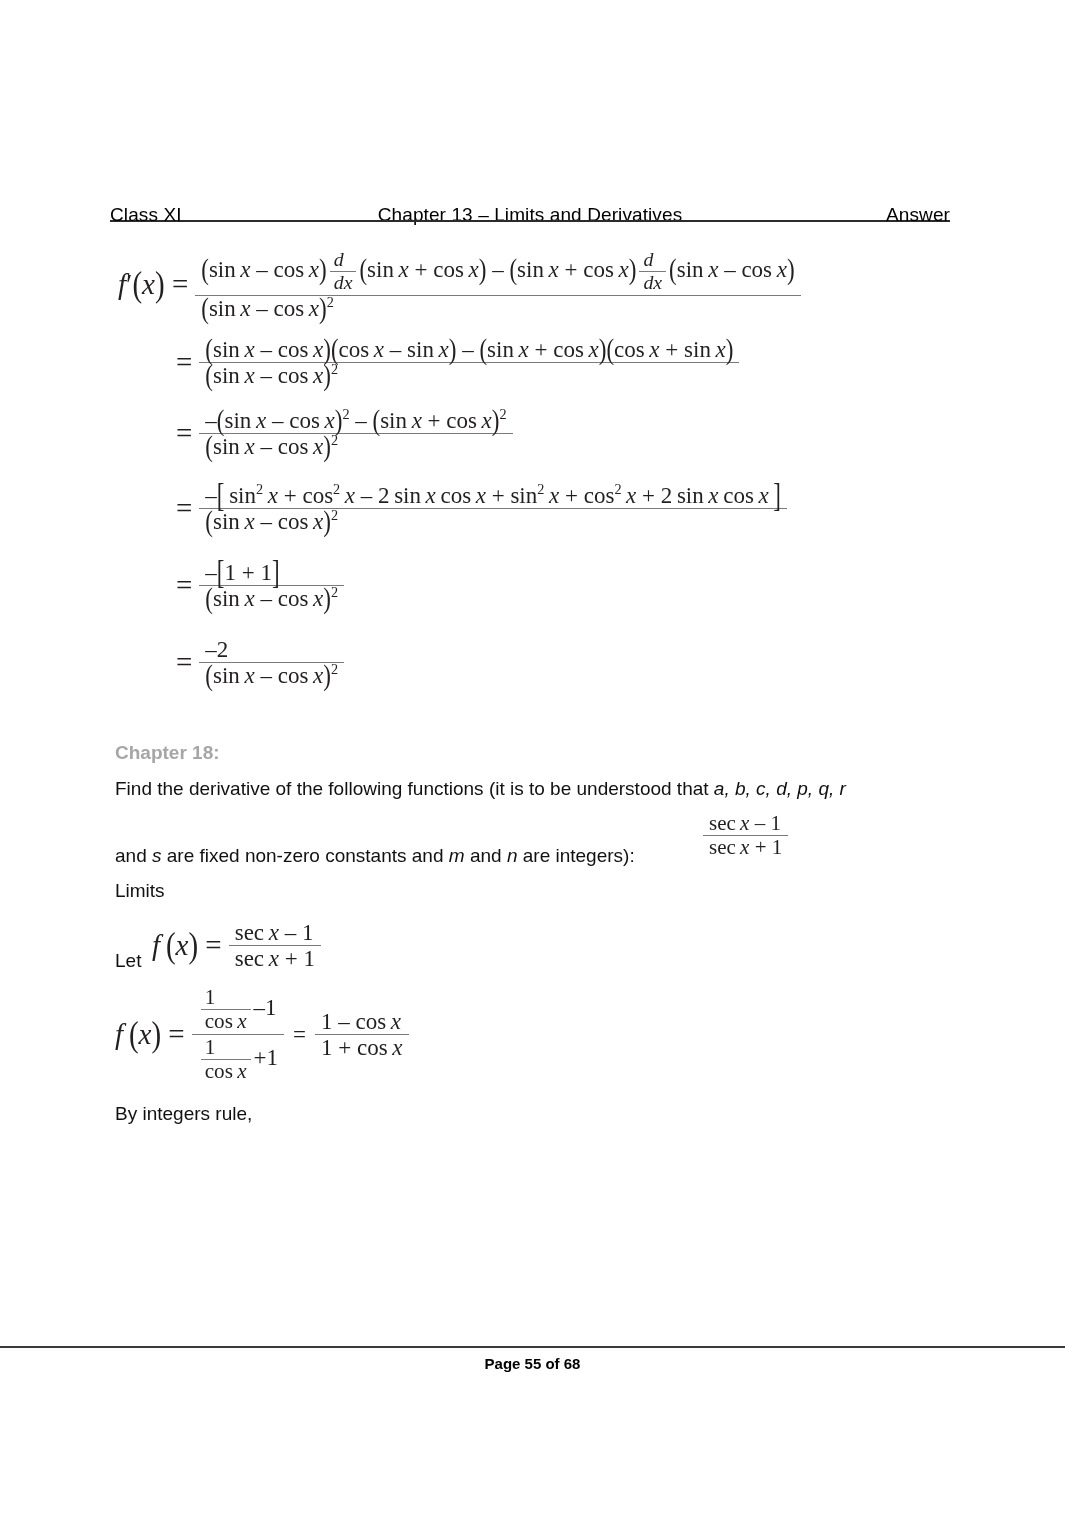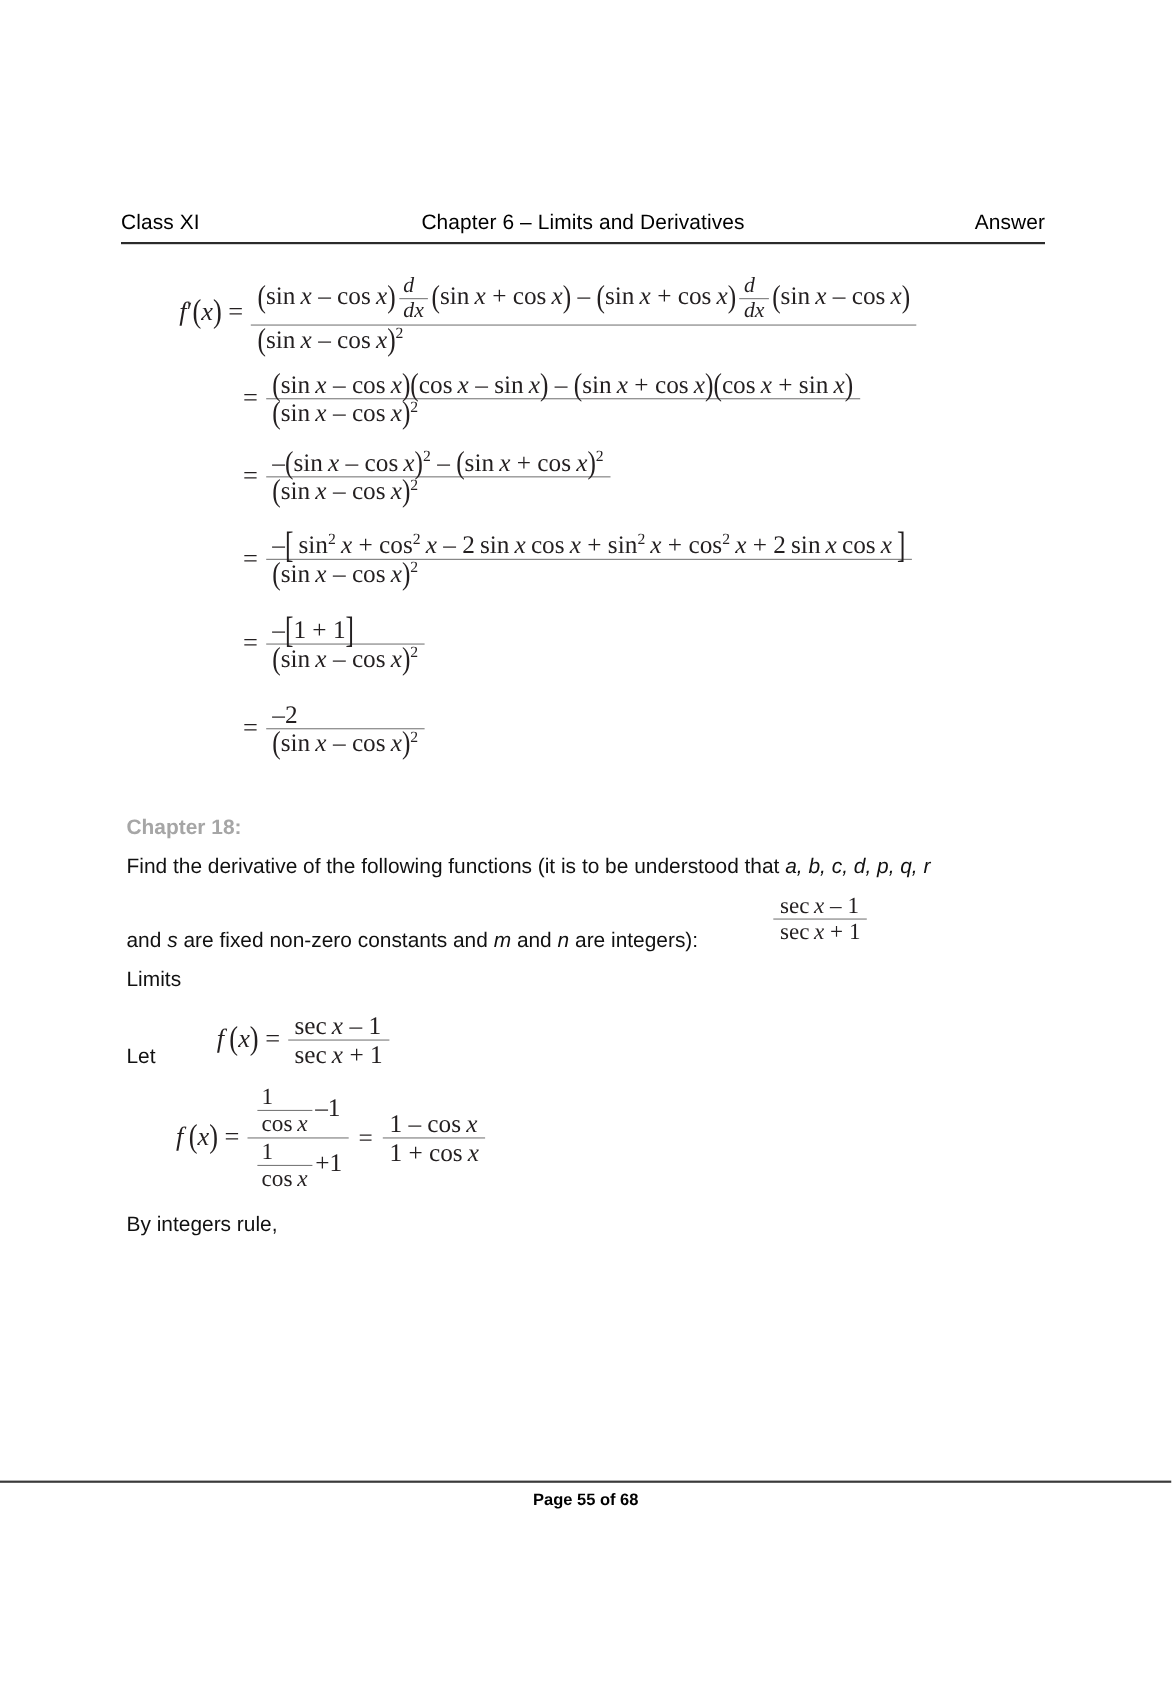--- a/index.html
+++ b/index.html
@@ -20,21 +20,21 @@
   .page {
     position: absolute;
     inset: 0;
     background: #fff;
   }
 
   
   .doc-header {
     position: absolute;
     left: 110px;
-    top: 192px;
+    top: 204px;
     width: 840px;
     display: flex;
     align-items: flex-end;
     justify-content: space-between;
     font-size: 19px;
     letter-spacing: .1px;
     white-space: nowrap;
   }
   .doc-header .center { position: absolute; left: 0; right: 0; text-align: center; }
   .doc-header .left, .doc-header .right { position: relative; z-index: 2; }
@@ -117,25 +117,24 @@
   }
 
   
   .eqrow {
     position: absolute;
     display: flex;
     align-items: center;
   }
   .eqrow .lhs {
     font-family: "Liberation Serif", serif;
-    font-size: 24px;
+    font-size: 29px;
     color: #231f20;
     margin-right: 4px;
     white-space: nowrap;
-    margin-left: 45px;
   }
 
   
   .prose {
     position: absolute;
     font-size: 19px;
     color: #111;
     white-space: nowrap;
   }
   .qhead {
@@ -155,21 +154,21 @@
     color: #231f20;
   }
 </style>
 </head>
 <body>
 
 <div class="page">
 
   <div class="doc-header">
     <span class="left">Class XI</span>
-    <span class="center">Chapter 6 – Limits and Derivatives</span>
+    <span class="center">Chapter 13 – Limits and Derivatives</span>
     <span class="right">Answer</span>
   </div>
   <div class="header-rule"></div>
 
   <div class="eqrow" style="left:118px; top:248px;">
     <span class="lhs">
       <i>f</i>′<span class="paren-big">(</span><i>x</i><span class="paren-big">)</span> =
     </span>
     <span class="math">
       <span class="frac">

